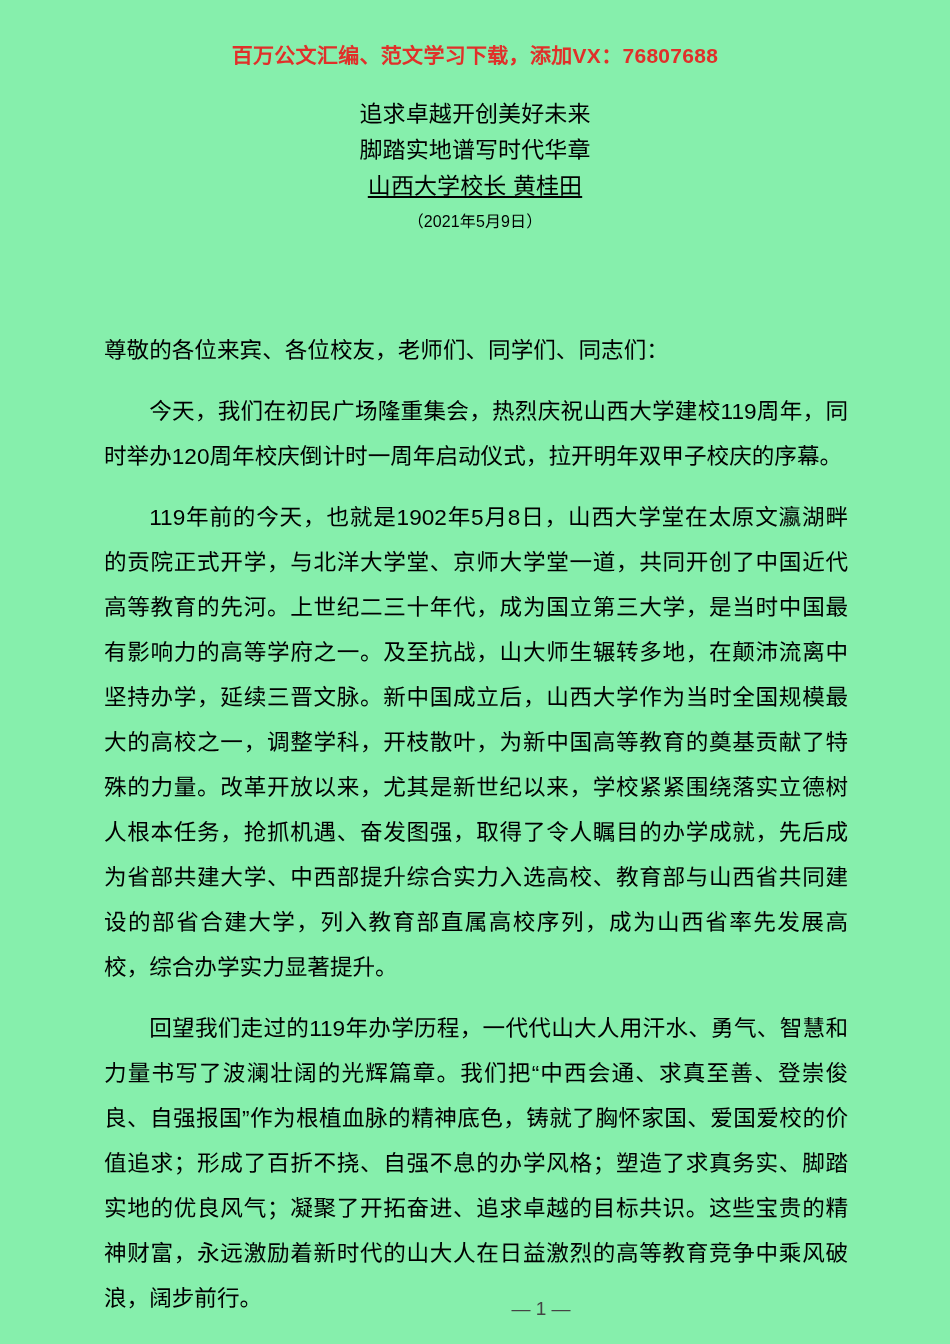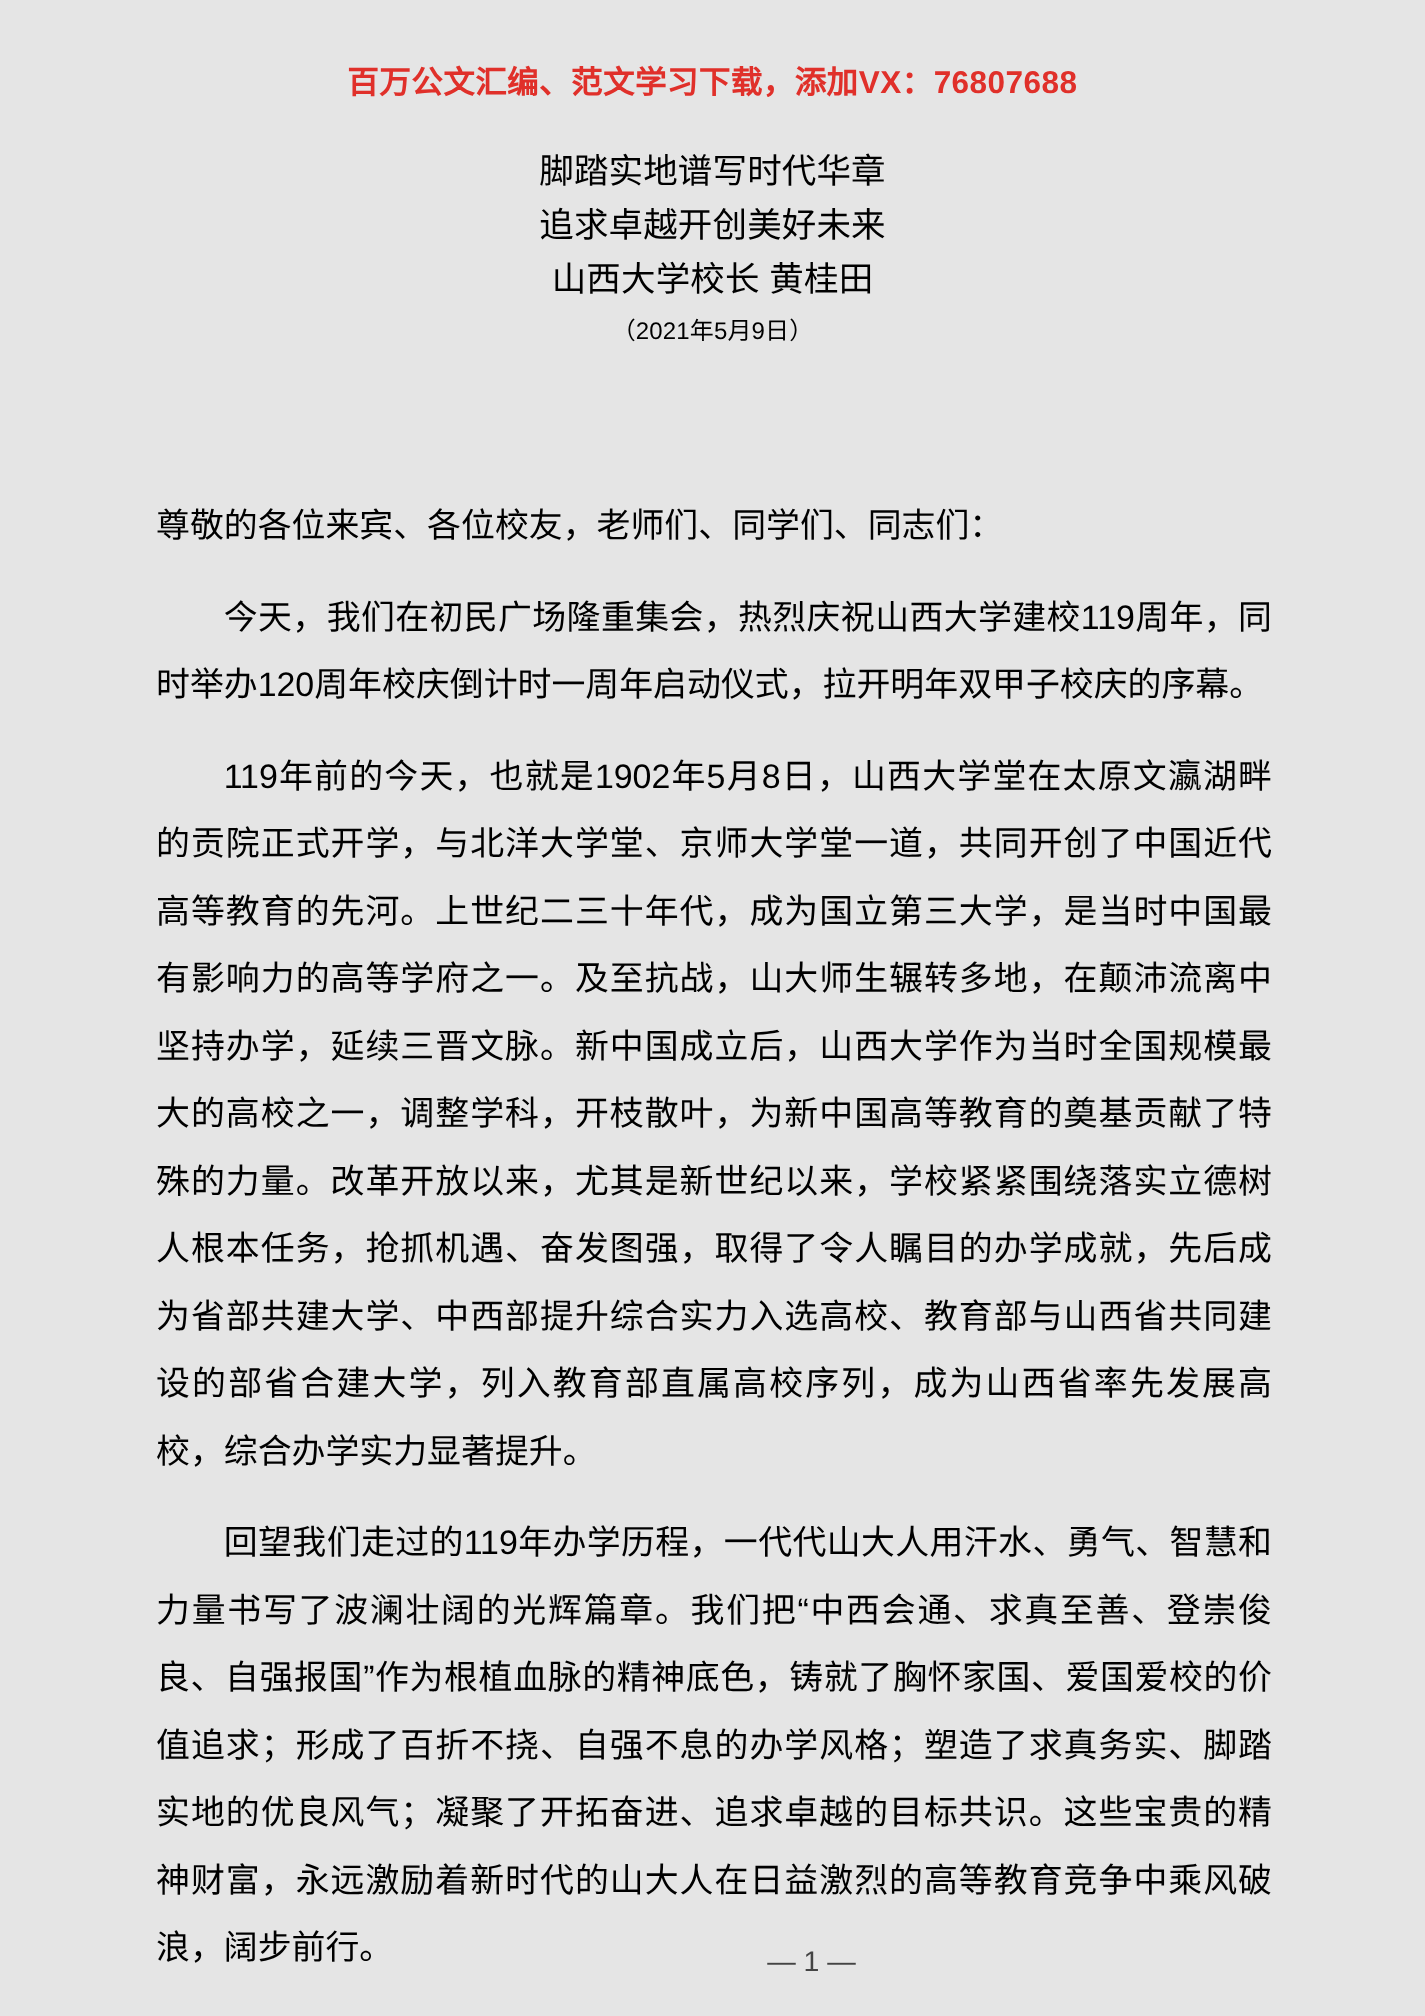--- a/index.html
+++ b/index.html
@@ -60,20 +60,21 @@
     font-size: 23px;
   }
 
   .title-line.subject-line {
     font-size: 22.5px;
     letter-spacing: -0.1px;
   }
 
   .title-line.speaker-line {
     font-size: 23px;
+    text-decoration: underline;
   }
 
   .title-line.date-line {
     font-size: 16px;
   }
 
   
   .body-block {
     position: absolute;
     top: 312px;
@@ -109,29 +110,29 @@
   }
 
   .page-footer .footer-inner {
     display: inline-block;
     margin-right: -132px;
   }
 </style>
 </head>
 <body>
 
-<div id="page" style="background: #e5e5e5; color: rgb(0, 0, 0); width: 950px; height: 1344px;">
+<div id="page" style="background: #86efac; color: rgb(0, 0, 0); width: 950px; height: 1344px;">
 
   <div class="promo-banner">
     <span style="color: rgb(224, 48, 42);">百万公文汇编、范文学习下载，添加VX：76807688</span>
   </div>
 
   <div class="title-block">
+    <div class="title-line main-title">追求卓越开创美好未来</div>
     <div class="title-line main-title">脚踏实地谱写时代华章</div>
-    <div class="title-line main-title">追求卓越开创美好未来</div>
     <div class="title-line speaker-line">山西大学校长  黄桂田</div>
     <div class="title-line date-line">（2021年5月9日）</div>
   </div>
 
   <div class="body-block" id="body-block">
       <div class="para">尊敬的各位来宾、各位校友，老师们、同学们、同志们：</div>
       <div class="para indent">今天，我们在初民广场隆重集会，热烈庆祝山西大学建校119周年，同时举办120周年校庆倒计时一周年启动仪式，拉开明年双甲子校庆的序幕。</div>
       <div class="para indent">119年前的今天，也就是1902年5月8日，山西大学堂在太原文瀛湖畔的贡院正式开学，与北洋大学堂、京师大学堂一道，共同开创了中国近代高等教育的先河。上世纪二三十年代，成为国立第三大学，是当时中国最有影响力的高等学府之一。及至抗战，山大师生辗转多地，在颠沛流离中坚持办学，延续三晋文脉。新中国成立后，山西大学作为当时全国规模最大的高校之一，调整学科，开枝散叶，为新中国高等教育的奠基贡献了特殊的力量。改革开放以来，尤其是新世纪以来，学校紧紧围绕落实立德树人根本任务，抢抓机遇、奋发图强，取得了令人瞩目的办学成就，先后成为省部共建大学、中西部提升综合实力入选高校、教育部与山西省共同建设的部省合建大学，列入教育部直属高校序列，成为山西省率先发展高校，综合办学实力显著提升。</div>
       <div class="para indent">回望我们走过的119年办学历程，一代代山大人用汗水、勇气、智慧和力量书写了波澜壮阔的光辉篇章。我们把“中西会通、求真至善、登崇俊良、自强报国”作为根植血脉的精神底色，铸就了胸怀家国、爱国爱校的价值追求；形成了百折不挠、自强不息的办学风格；塑造了求真务实、脚踏实地的优良风气；凝聚了开拓奋进、追求卓越的目标共识。这些宝贵的精神财富，永远激励着新时代的山大人在日益激烈的高等教育竞争中乘风破浪，阔步前行。</div>
     </div>

